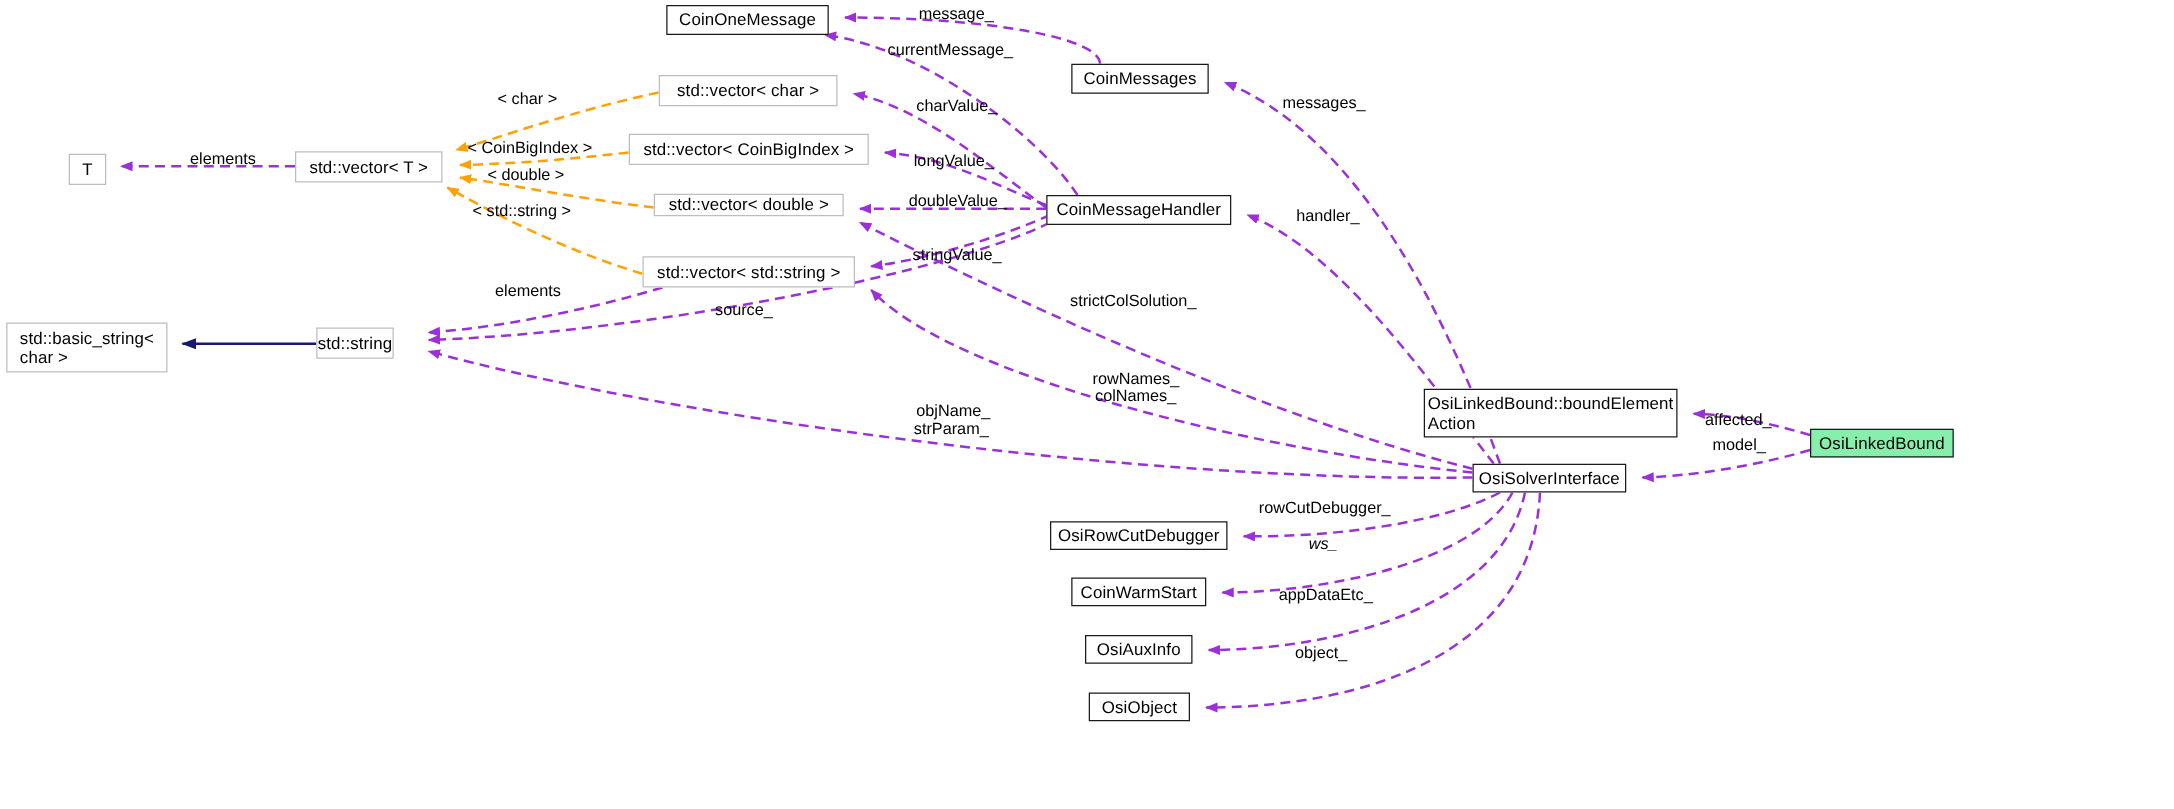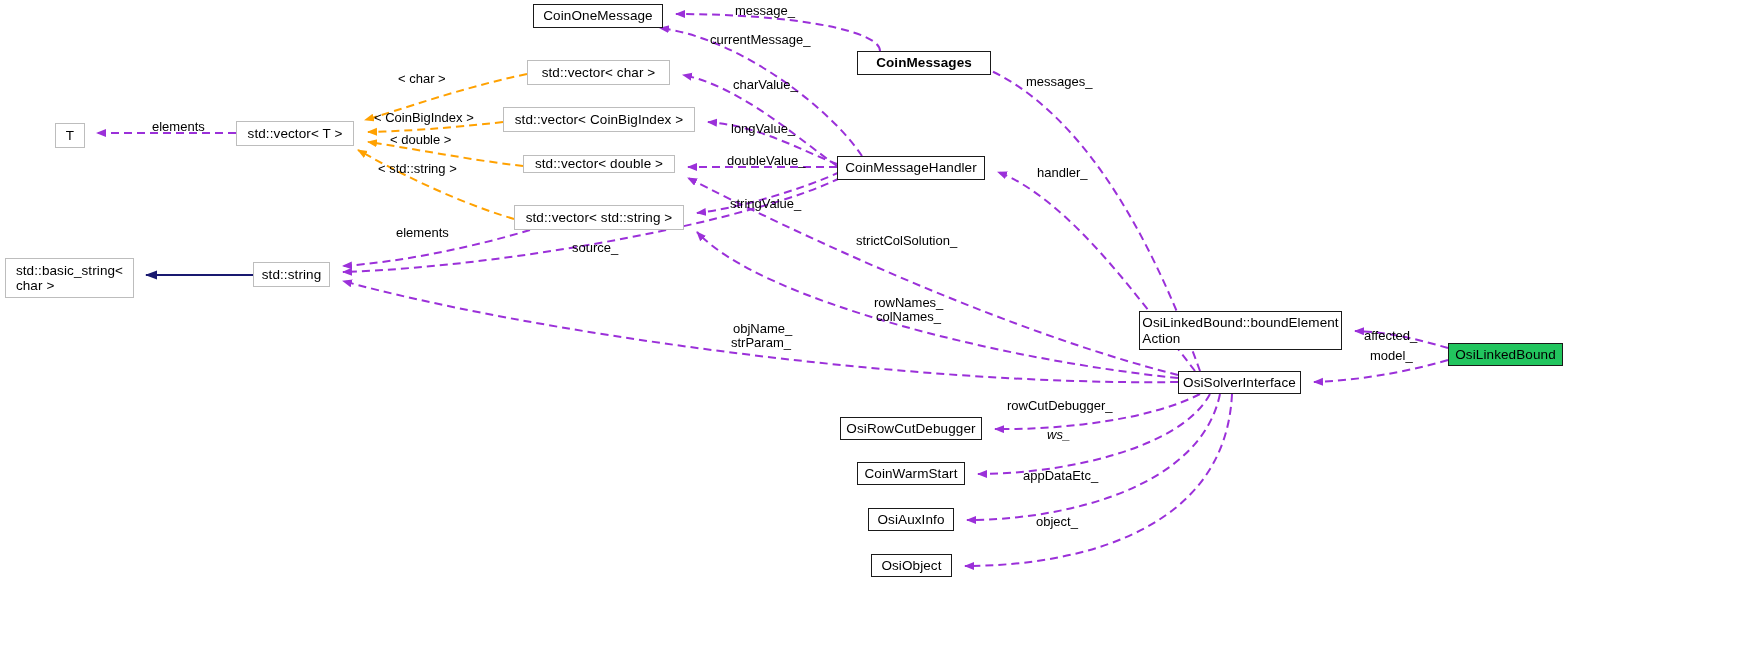--- a/index.html
+++ b/index.html
@@ -36,21 +36,21 @@
     background: #ffffff;
     border: 1px solid #bdbdbd;
     white-space: pre;
     letter-spacing: 0.1px;
   }
   .node-box.solid {
     border: 1px solid #1a1a1a;
   }
   .node-box.current {
     border: 1px solid #1a1a1a;
-    background: #22c55e;
+    background: #86efac;
   }
   .edge-label {
     position: absolute;
     font-size: 13px;
     line-height: 1.18;
     color: #000000;
     white-space: pre;
     text-align: left;
   }
 </style>
@@ -134,23 +134,23 @@
 
   <div id="nodes-layer">
       <div class="node-box" style="left: 55px; top: 123px; width: 30px; height: 25px;">T</div>
       <div class="node-box" style="left: 236px; top: 121px; width: 118px; height: 25px;">std::vector&lt; T &gt;</div>
       <div class="node-box" style="left: 527px; top: 60px; width: 143px; height: 25px;">std::vector&lt; char &gt;</div>
       <div class="node-box" style="left: 503px; top: 107px; width: 192px; height: 25px;">std::vector&lt; CoinBigIndex &gt;</div>
       <div class="node-box" style="left: 523px; top: 155px; width: 152px; height: 18px;">std::vector&lt; double &gt;</div>
       <div class="node-box" style="left: 514px; top: 205px; width: 170px; height: 25px;">std::vector&lt; std::string &gt;</div>
       <div class="node-box" style="left: 5px; top: 258px; width: 129px; height: 40px;">std::basic_string&lt;
 char &gt;</div>
-      <div class="node-box" style="left: 253px; top: 262px; width: 77px; height: 25px;">std::string</div>
+      <div class="node-box" style="left: 253px; top: 262px; width: 62px; height: 25px;">std::string</div>
       <div class="node-box solid" style="left: 533px; top: 4px; width: 130px; height: 24px;">CoinOneMessage</div>
-      <div class="node-box solid" style="left: 857px; top: 51px; width: 134px; height: 24px; font-weight: bold;">CoinMessages</div>
+      <div class="node-box solid" style="left: 857px; top: 51px; width: 110px; height: 24px;">CoinMessages</div>
       <div class="node-box solid" style="left: 837px; top: 156px; width: 148px; height: 24px;">CoinMessageHandler</div>
       <div class="node-box solid" style="left: 1139px; top: 311px; width: 203px; height: 39px;">OsiLinkedBound::boundElement
 Action</div>
       <div class="node-box solid" style="left: 1178px; top: 371px; width: 123px; height: 23px;">OsiSolverInterface</div>
       <div class="node-box current" style="left: 1448px; top: 343px; width: 115px; height: 23px;">OsiLinkedBound</div>
       <div class="node-box solid" style="left: 840px; top: 417px; width: 142px; height: 23px;">OsiRowCutDebugger</div>
       <div class="node-box solid" style="left: 857px; top: 462px; width: 108px; height: 23px;">CoinWarmStart</div>
       <div class="node-box solid" style="left: 868px; top: 508px; width: 86px; height: 23px;">OsiAuxInfo</div>
       <div class="node-box solid" style="left: 871px; top: 554px; width: 81px; height: 23px;">OsiObject</div>
     </div>

